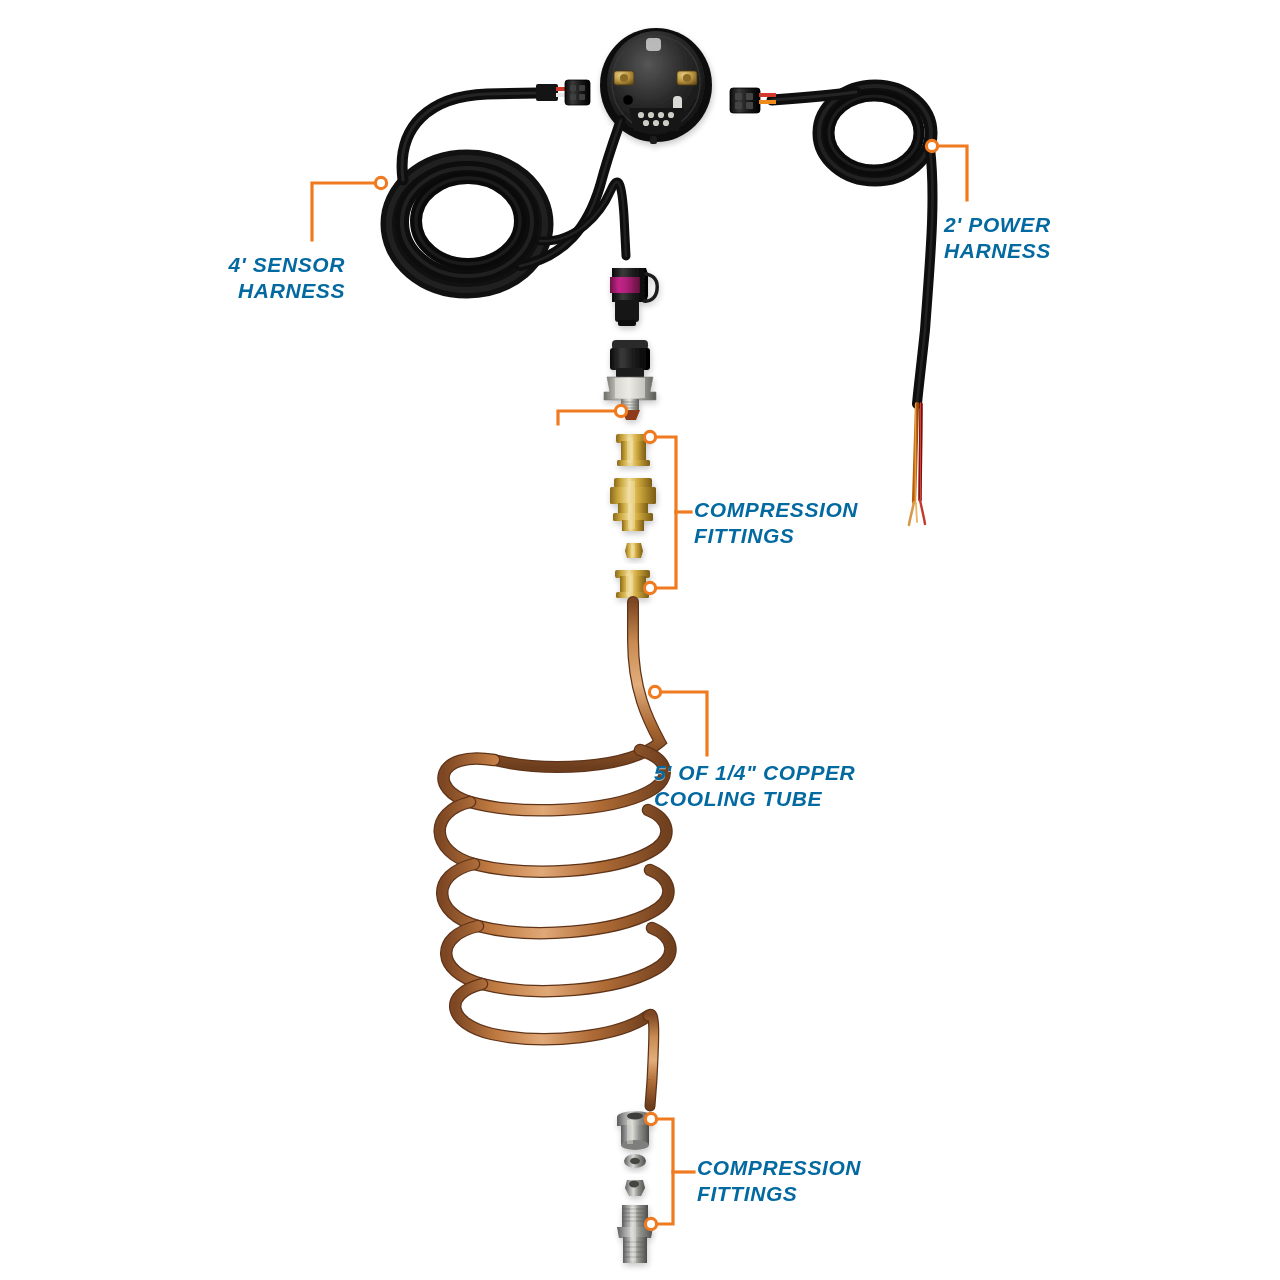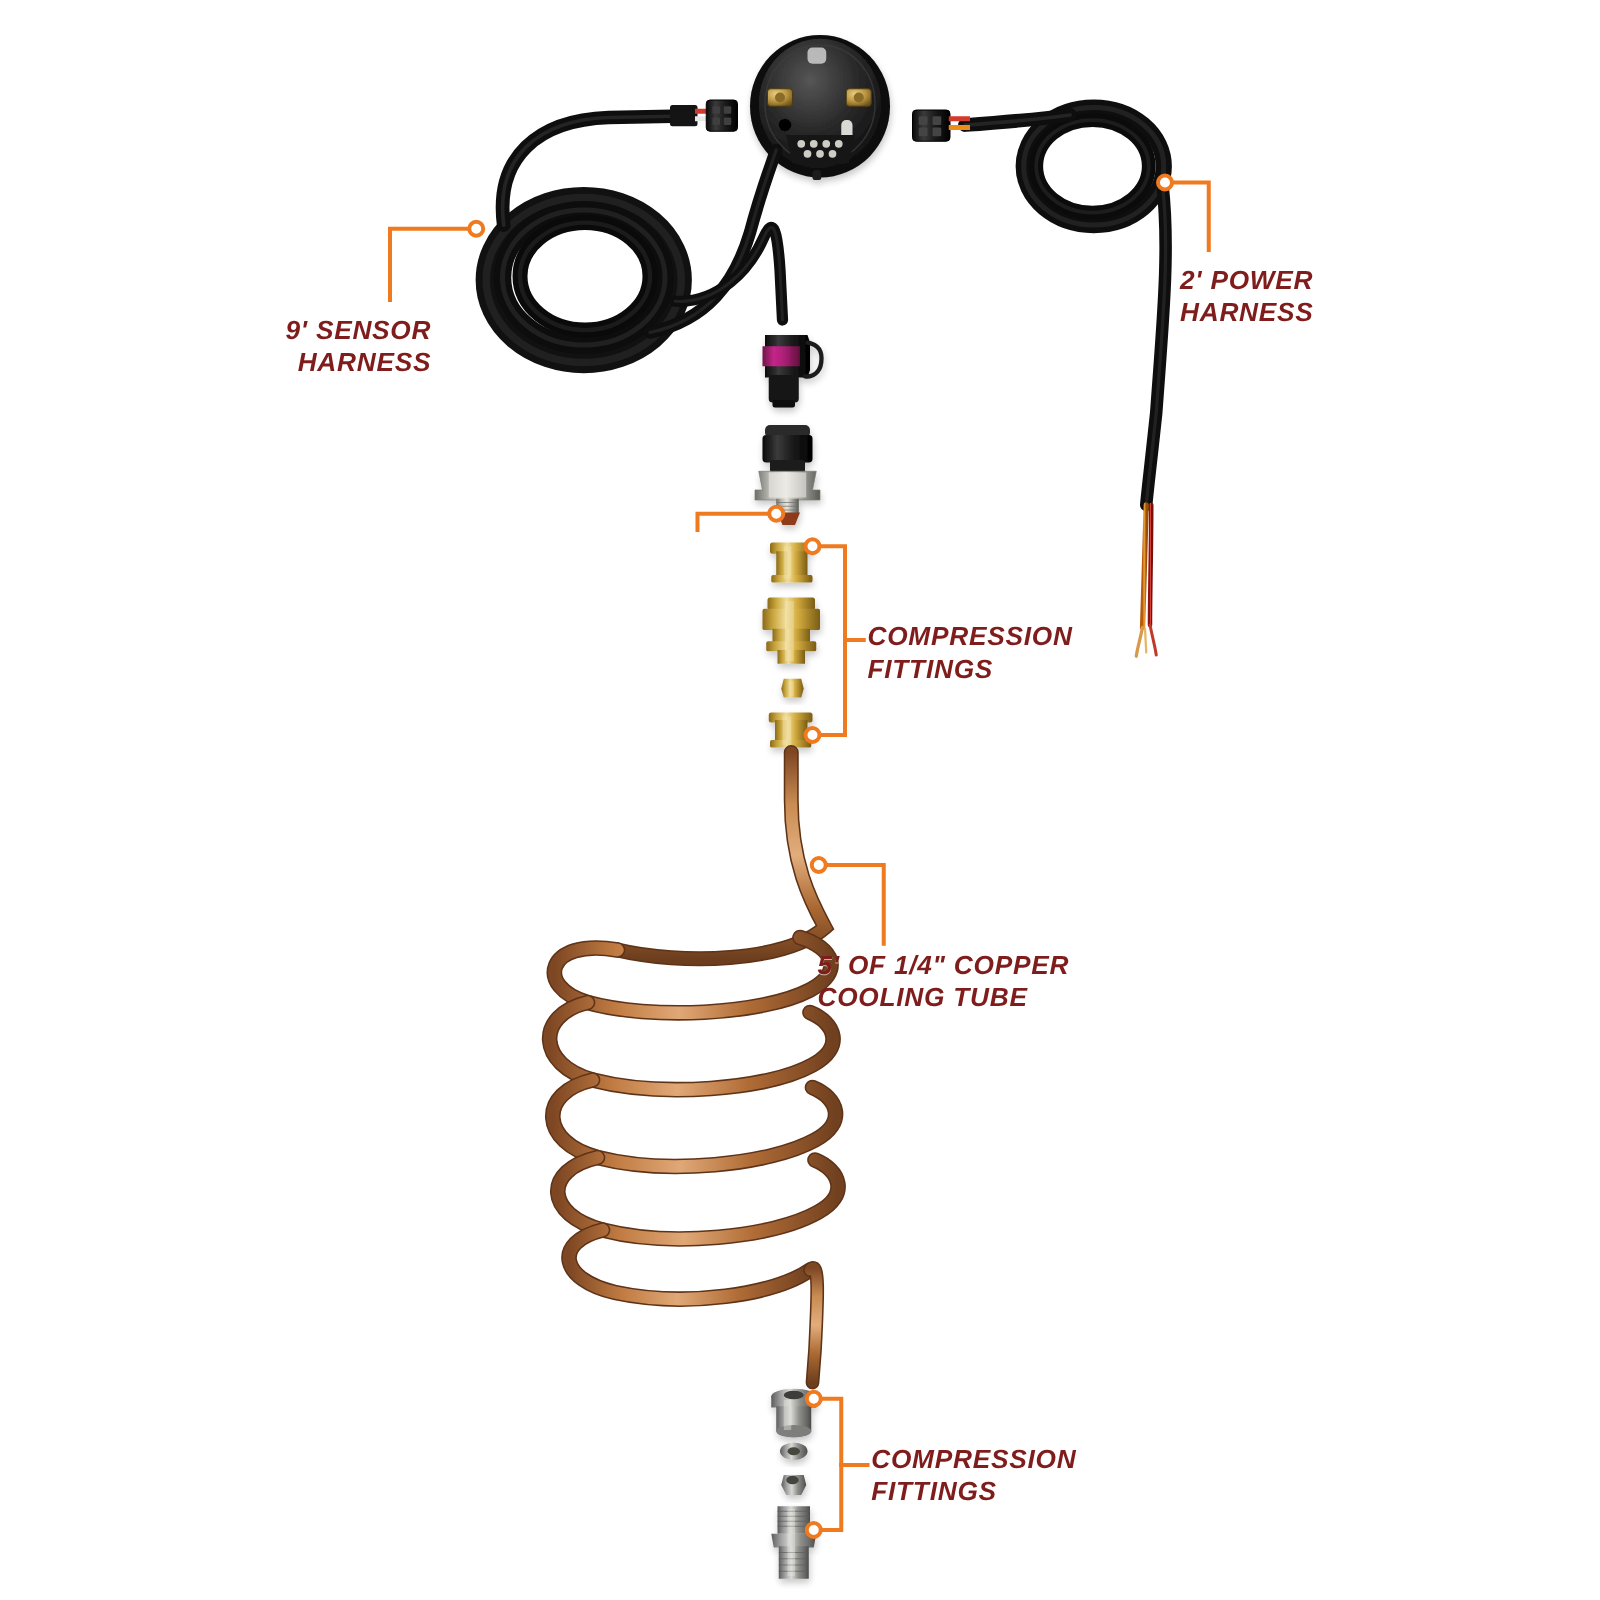--- a/index.html
+++ b/index.html
@@ -21,21 +21,21 @@
     position: absolute;
     left: 0; top: 0;
     width: 1280px; height: 1280px;
     overflow: visible;
   }
   .callout-label {
     position: absolute;
     font-family: "Liberation Sans", sans-serif;
     font-weight: bold;
     font-style: italic;
-    color: #7f1d1d;
+    color: #0369a1;
     font-size: 21px;
     line-height: 26px;
     letter-spacing: 0.6px;
     white-space: pre-line;
     text-shadow: 0 1px 0 rgba(255,255,255,0.6);
   }
   .lbl-right { text-align: right; }
   .lbl-left  { text-align: left; }
 </style>
 </head>
@@ -387,21 +387,21 @@
 
       <g>
         <path d="M656 1119 L673 1119 L673 1224 L656 1224"></path>
         <path d="M673 1172 L694 1172"></path>
         <circle cx="651" cy="1119" r="5.6" fill="#ffffff" stroke="#ef7a1f" stroke-width="3.2"></circle>
         <circle cx="651" cy="1224" r="5.6" fill="#ffffff" stroke="#ef7a1f" stroke-width="3.2"></circle>
       </g>
     </g>
   </svg>
 
-  <div class="callout-label lbl-right" style="left:155px; top:252px; width:190px;">9' SENSOR
+  <div class="callout-label lbl-right" style="left:155px; top:252px; width:190px;">4' SENSOR
 HARNESS</div>
 
   <div class="callout-label lbl-left" style="left:944px; top:212px; width:230px;">2' POWER
 HARNESS</div>
 
 
   <div class="callout-label lbl-left" style="left:694px; top:497px; width:230px;">COMPRESSION
 FITTINGS</div>
 
   <div class="callout-label lbl-left" style="left:654px; top:760px; width:260px;">5' OF 1/4" COPPER

